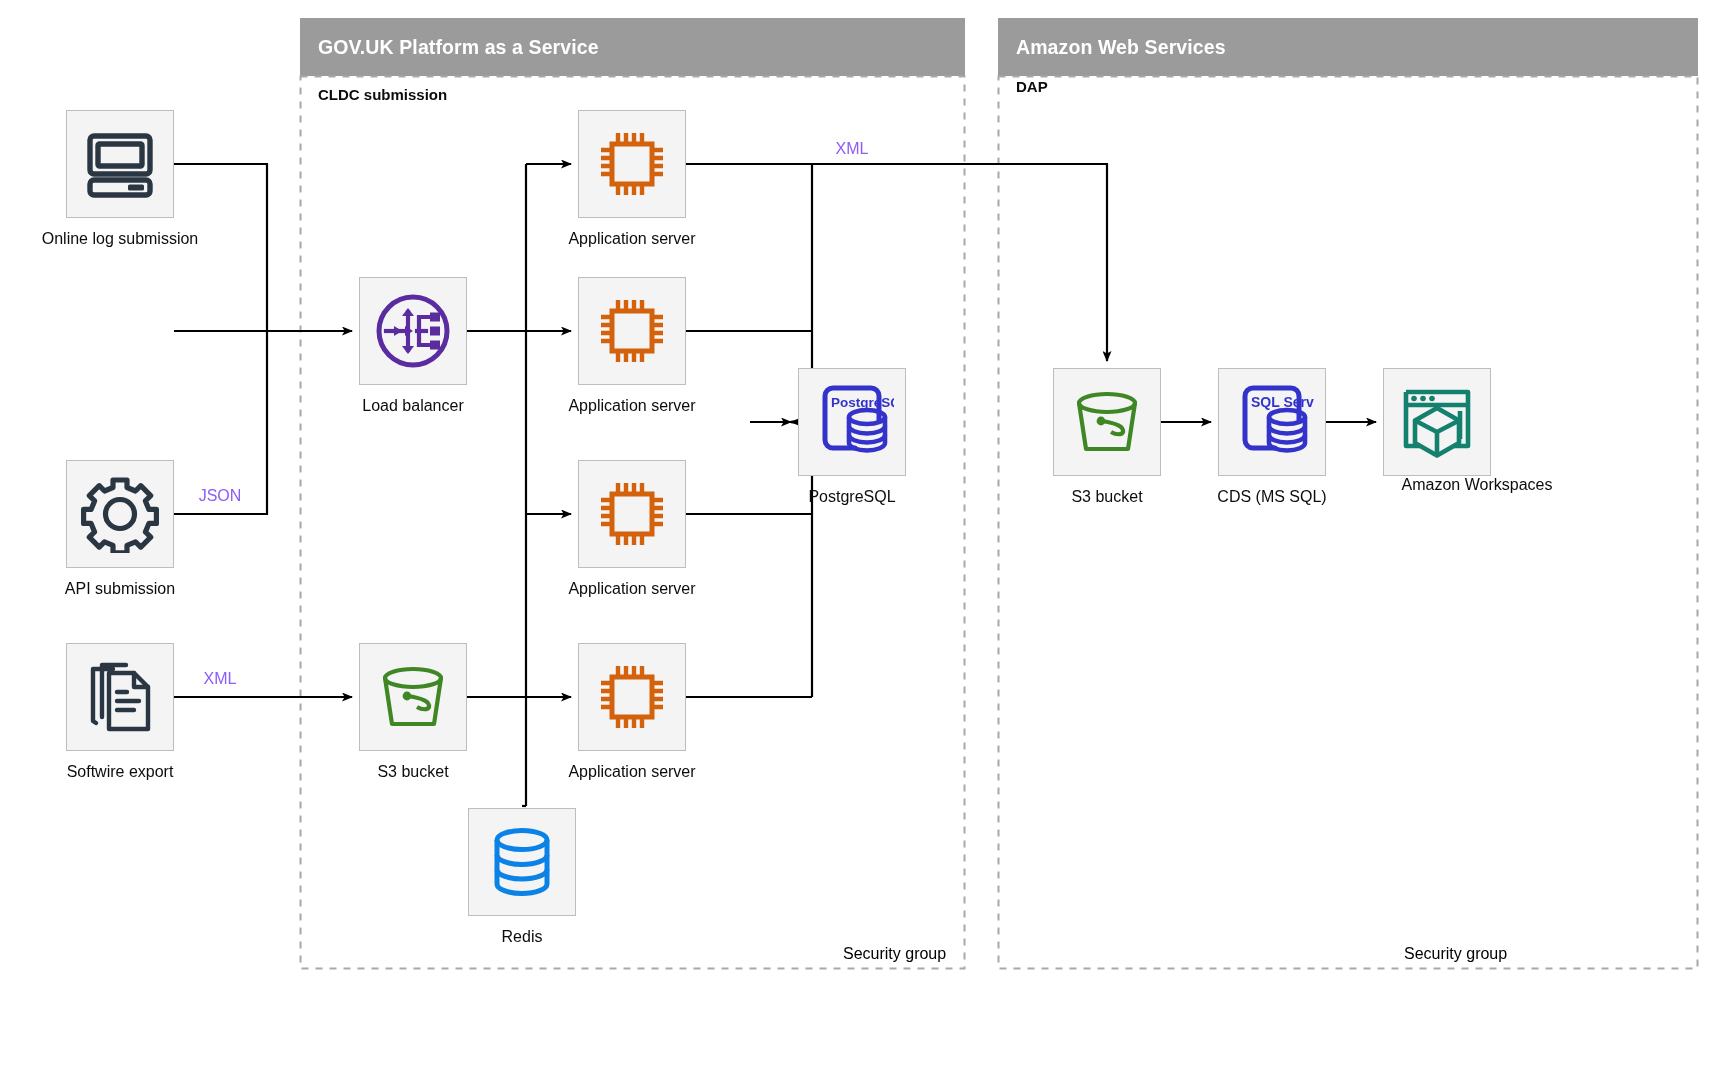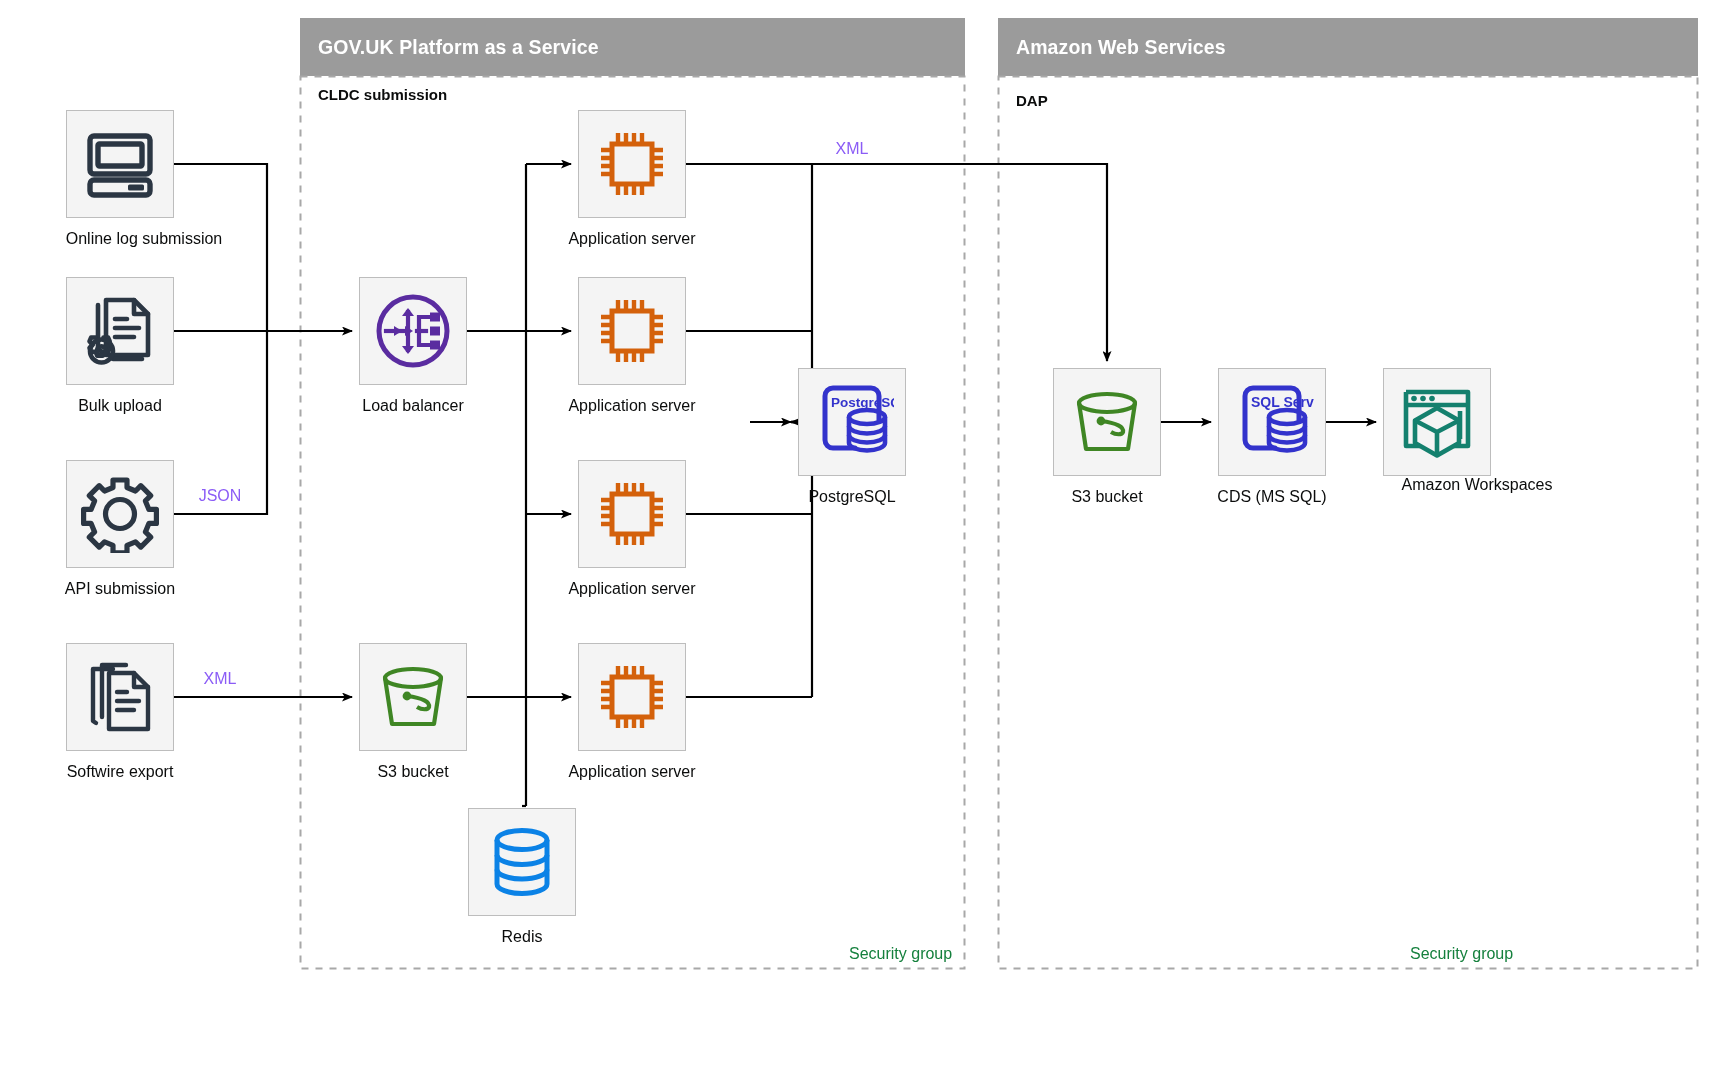--- a/index.html
+++ b/index.html
@@ -4,21 +4,21 @@
 <style>
   html,body{margin:0;padding:0;background:#ffffff;}
   body{width:1712px;height:1082px;overflow:hidden;
        font-family:"Liberation Sans","DejaVu Sans",sans-serif;}
   #stage{position:relative;width:1376px;height:1082px;}
   svg.layer{position:absolute;left:0;top:0;width:1712px;height:1082px;}
   .band{position:absolute;background:#9b9b9b;}
   .band-title{position:absolute;color:#ffffff;font-size:19.5px;font-weight:bold;
               letter-spacing:.1px;white-space:nowrap;}
   .zone-title{position:absolute;color:#0b0c0c;font-size:15px;font-weight:bold;white-space:nowrap;}
-  .secgrp{position:absolute;color:#15803d;font-size:16px;white-space:nowrap;margin-left:6px;}
+  .secgrp{position:absolute;color:#000000;font-size:16px;white-space:nowrap;}
   .node{position:absolute;}
   .node .box{position:absolute;left:0;top:0;background:#f4f4f4;border:1px solid #bdbdbd;
              box-sizing:border-box;display:flex;align-items:center;justify-content:center;}
   .node .cap{position:absolute;left:50%;transform:translateX(-50%);
              white-space:nowrap;font-size:16px;color:#0b0c0c;text-align:center;}
   .edgelabel{position:absolute;font-size:16px;color:#8b5cf6;white-space:nowrap;
              transform:translateX(-50%);text-align:center;}
 </style>
 </head>
 <body>
@@ -30,21 +30,21 @@
 
   <div class="band" style="left:998px;top:18px;width:700px;height:58px;"></div>
   <div class="band-title" style="left:1016px;top:36px;">Amazon Web Services</div>
 
   <svg class="layer">
     <rect x="300.5" y="76.5" width="664" height="892" fill="none" stroke="#a8a8a8" stroke-width="2" stroke-dasharray="7 7"></rect>
     <rect x="998.5" y="76.5" width="699" height="892" fill="none" stroke="#a8a8a8" stroke-width="2" stroke-dasharray="7 7"></rect>
   </svg>
 
   <div class="zone-title" style="left:318px;top:86px;">CLDC submission</div>
-  <div class="zone-title" style="left:1016px;top:92px;">DAP</div>
+  <div class="zone-title" style="left:1016px;top:78px;">DAP</div>
 
   <div class="secgrp" style="left:843px;top:945px;">Security group</div>
   <div class="secgrp" style="left:1404px;top:945px;">Security group</div>
 
   <svg class="layer">
     <defs>
       <marker id="arrow" markerWidth="11" markerHeight="9" refX="10" refY="4.5" orient="auto" markerUnits="userSpaceOnUse">
         <path d="M0,0 L11,4.5 L0,9 L2.6,4.5 Z" fill="#000"></path>
       </marker>
     </defs>
@@ -95,47 +95,23 @@
     <div class="box" style="width:108px;height:108px;">
       <svg width="74" height="74" viewBox="0 0 74 74">
         <g fill="none" stroke="#2b3643" stroke-width="5.4" stroke-linejoin="round">
           <rect x="7" y="9" width="60" height="38" rx="4"></rect>
           <rect x="15" y="17" width="44" height="22" rx="1.5"></rect>
           <rect x="7" y="53" width="60" height="15" rx="4"></rect>
         </g>
         <rect x="45" y="57.5" width="16" height="6" rx="1.6" fill="#2b3643"></rect>
       </svg>
     </div>
-    <div class="cap" style="top:120px;margin-left:24px;">Online log submission</div>
-  </div>
-
-  <div class="node" style="left:66px;top:277px;width:108px;height:108px;">
-    <div class="box" style="width:108px;height:108px;">
-      <svg width="76" height="76" viewBox="0 0 76 76">
-        <g fill="none" stroke="#2b3643" stroke-width="4.6" stroke-linejoin="round" stroke-linecap="round">
-          <path d="M24,7 L52,7 L66,21 L66,62 L24,62 Z"></path>
-          <path d="M52,7 L52,21 L66,21"></path>
-          <path d="M16,12 L16,56 L19,58"></path>
-          <path d="M33,26 L45,26"></path>
-          <path d="M33,35 L57,35"></path>
-          <path d="M33,44 L52,44"></path>
-          <path d="M31,66 L60,66"></path>
-          <path d="M21.5,44.5 l4.6,0 1.6,3.9 -3.3,3.3 3.3,3.3 -1.6,3.9 -4.6,0 -1.6,3.9
-                   -4.6,0 -1.6,-3.9 -4.6,0 -1.6,-3.9 3.3,-3.3 -3.3,-3.3 1.6,-3.9 4.6,0"></path>
-        </g>
-        <g fill="none" stroke="#2b3643" stroke-width="4.6">
-          <path d="M8.5,48.5 h5.2 l2.2,-4.6 h5.2 l2.2,4.6 h5.2 v5.2 l4.6,2.2 v5.2 l-4.6,2.2
-                   v5.2 h-5.2 l-2.2,4.6 h-5.2 l-2.2,-4.6 h-5.2 v-5.2 l-4.6,-2.2 v-5.2 l4.6,-2.2 z" fill="none" opacity="0"></path>
-          <circle cx="19.5" cy="58" r="11.5"></circle>
-          <circle cx="19.5" cy="58" r="4.6"></circle>
-        </g>
-      </svg>
-    </div>
-    <div class="cap" style="top:120px;">Bulk upload</div>
-  </div>
+    <div class="cap" style="top:120px;">Online log submission</div>
+  </div>
+
 
   <div class="node" style="left:66px;top:460px;width:108px;height:108px;">
     <div class="box" style="width:108px;height:108px;">
       <svg width="78" height="78" viewBox="0 0 78 78">
         <g fill="none" stroke="#2b3643" stroke-width="5.2" stroke-linejoin="round">
           <path d="M32,5 h14 v7.5 l8.5,3.5 5.3,-5.3 9.9,9.9 -5.3,5.3 3.5,8.5 h7.5 v14 h-7.5
                    l-3.5,8.5 5.3,5.3 -9.9,9.9 -5.3,-5.3 -8.5,3.5 v7.5 h-14 v-7.5 l-8.5,-3.5
                    -5.3,5.3 -9.9,-9.9 5.3,-5.3 -3.5,-8.5 h-7.5 v-14 h7.5 l3.5,-8.5 -5.3,-5.3
                    9.9,-9.9 5.3,5.3 8.5,-3.5 z"></path>
           <circle cx="39" cy="39" r="14.5"></circle>

